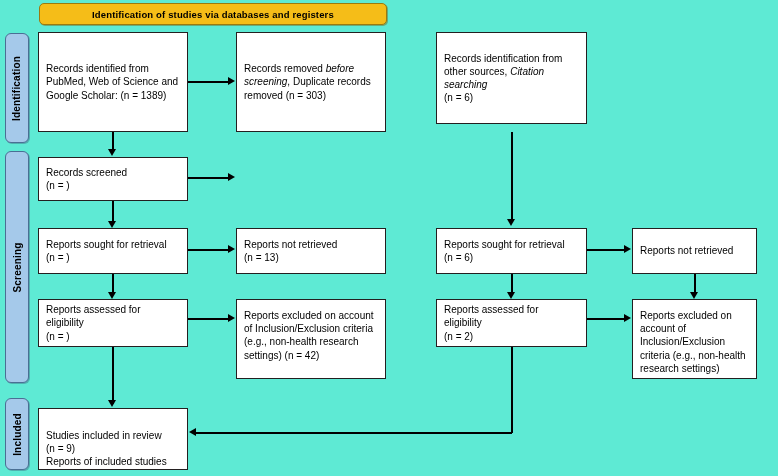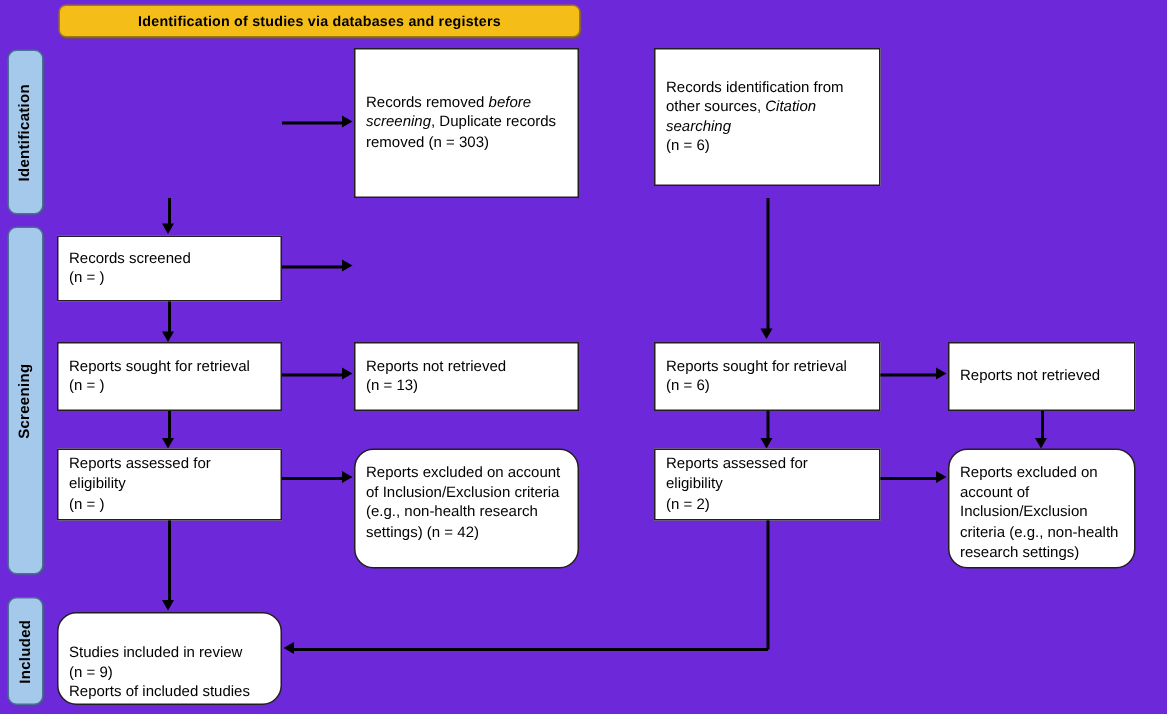--- a/index.html
+++ b/index.html
@@ -4,21 +4,21 @@
 <style>
   html, body {
     margin: 0;
     padding: 0;
     background: #ffffff;
   }
   #prisma-root {
     position: relative;
     width: 778px;
     height: 476px;
-    background: #6d28d9;
+    background: #5eead4;
     font-family: "Liberation Sans", sans-serif;
     overflow: hidden;
   }
 
   
   .phase-header {
     position: absolute;
     background: #F5BD18;
     border: 1px solid #9a7a10;
     border-radius: 5px;
@@ -68,21 +68,21 @@
     color: #000000;
     display: flex;
     align-items: center;
     overflow: hidden;
   }
   .flow-box .box-text {
     display: block;
     width: 100%;
     white-space: pre-line;
   }
-  .flow-box.align-top { align-items: flex-start; border-radius: 13px; }
+  .flow-box.align-top { align-items: flex-start; }
   .flow-box i { font-style: italic; }
 
   
   .conn {
     position: absolute;
     background: #000000;
   }
   .conn.h { height: 1.6px; }
   .conn.v { width: 1.6px; }
 
@@ -122,20 +122,23 @@
   </div>
 
   <div class="stage-tab" style="left:5px; top:151px; width:24px; height:232px;">
     <span>Screening</span>
   </div>
 
   <div class="stage-tab" style="left:5px; top:398px; width:24px; height:72px;">
     <span>Included</span>
   </div>
 
+  <div class="flow-box" style="left:38px; top:32px; width:150px; height:100px;">
+    <span class="box-text">Records identified from PubMed, Web of Science and Google Scholar: (n = 1389)</span>
+  </div>
 
   <div class="flow-box" style="left:236px; top:32px; width:150px; height:100px;">
     <span class="box-text">Records removed <i>before screening</i>, Duplicate records removed  (n = 303)</span>
   </div>
 
   <div class="conn h" style="left:188px; top:81px; width:40px;"></div>
   <div class="arrowhead right" style="left:228px; top:77px;"></div>
 
   <div class="conn v" style="left:112px; top:132px; height:20px;"></div>
   <div class="arrowhead down" style="left:108px; top:149px;"></div>

